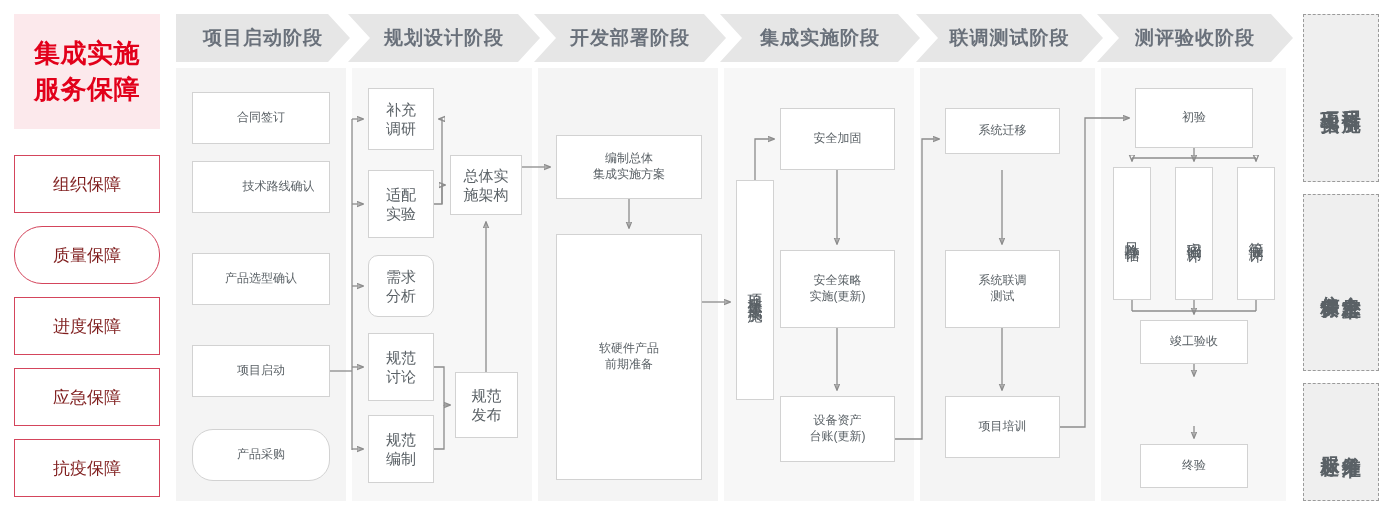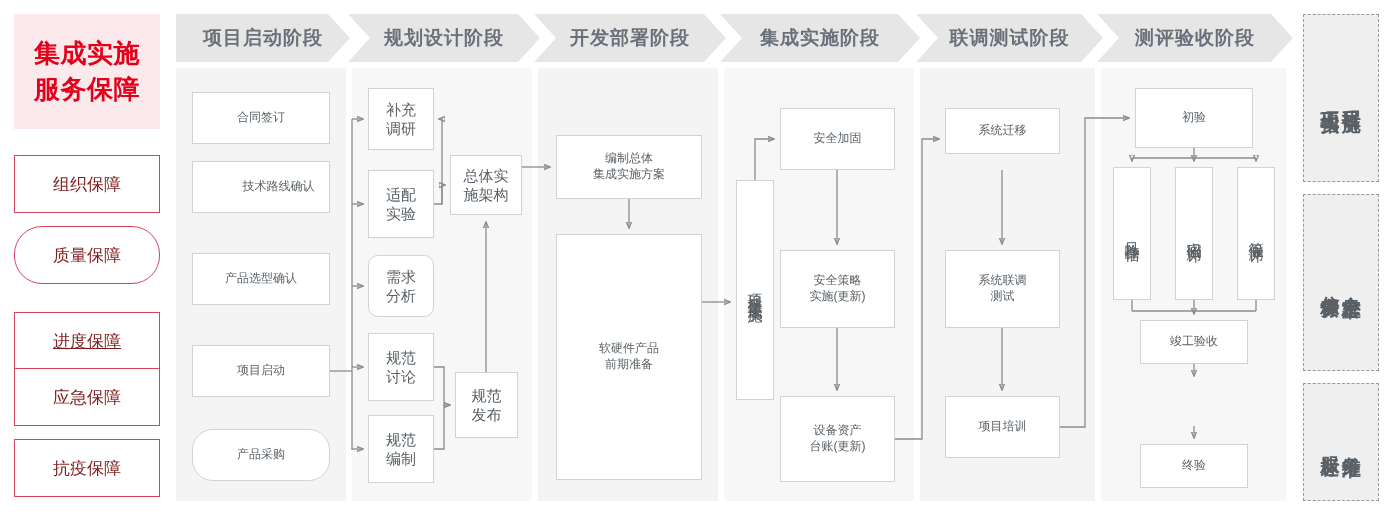--- a/index.html
+++ b/index.html
@@ -138,21 +138,21 @@
       <div>集成实施</div>
       <div>服务保障</div>
     </div>
   </div>
   <div class="abs left-box" style="top:155px;">
     <span>组织保障</span>
   </div>
   <div class="abs left-box" style="top:226px;border-radius:28px;">
     <span>质量保障</span>
   </div>
-  <div class="abs left-box" style="top:312px;text-decoration:underline;">
+  <div class="abs left-box" style="top:297px;">
     <span>进度保障</span>
   </div>
   <div class="abs left-box" style="top:368px;">
     <span>应急保障</span>
   </div>
   <div class="abs left-box" style="top:439px;justify-content:center;">
     <span>抗疫保障</span>
   </div>
 
   <div class="abs node" style="left:192px;top:92px;width:138px;height:52px;">
@@ -232,21 +232,21 @@
   </div>
   <div class="abs node" style="left:780px;top:108px;width:115px;height:62px;">
     <span>安全加固</span>
   </div>
   <div class="abs node" style="left:780px;top:250px;width:115px;height:78px;">
     <div>
         <div>安全策略</div>
         <div>实施(更新)</div>
       </div>
   </div>
-  <div class="abs node" style="left:780px;top:396px;width:115px;height:86px;">
+  <div class="abs node" style="left:780px;top:396px;width:115px;height:66px;">
     <div>
         <div>设备资产</div>
         <div>台账(更新)</div>
       </div>
   </div>
 
   <div class="abs node" style="left:945px;top:108px;width:115px;height:46px;">
     <span>系统迁移</span>
   </div>
   <div class="abs node" style="left:945px;top:250px;width:115px;height:78px;">

